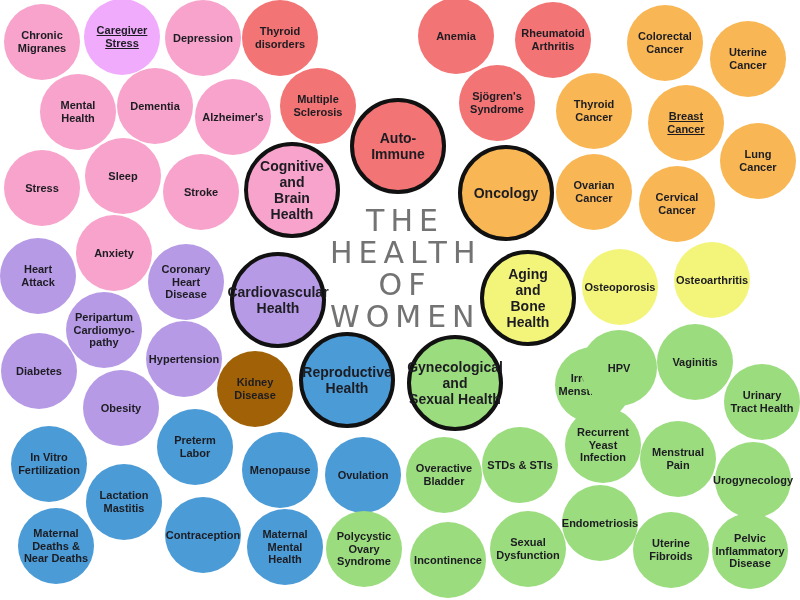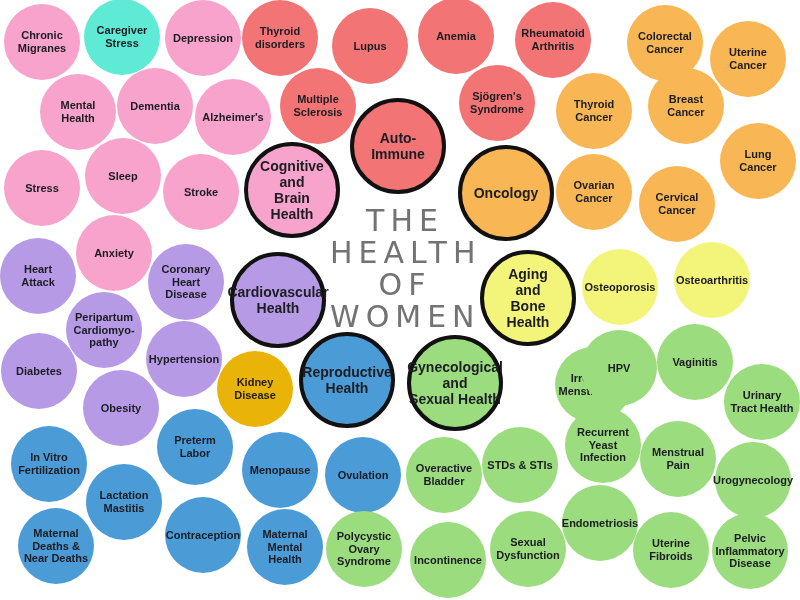--- a/index.html
+++ b/index.html
@@ -9,67 +9,66 @@
   .bubble.hub{border:4px solid #111;font-size:14px;line-height:1.15;}
   .title{position:absolute;left:330px;top:205px;width:150px;text-align:center;color:#737373;font-family:"DejaVu Sans","Liberation Sans",sans-serif;font-weight:normal;}
   .title span{display:block;font-size:30px;letter-spacing:6px;line-height:32px;}
 </style>
 </head>
 <body>
 
 <div id="canvas">
     <div class="bubble" style="left: 4px; top: 4px; width: 76px; height: 76px; background: rgb(247, 163, 203);">Chronic
 Migranes</div>
-    <div class="bubble" style="left: 84px; top: -1px; width: 76px; height: 76px; background: #5eead4;">Caregiver
+    <div class="bubble" style="left: 84px; top: -1px; width: 76px; height: 76px; background: #f0abfc; text-decoration: underline;">Caregiver
 Stress</div>
     <div class="bubble" style="left: 165px; top: 0px; width: 76px; height: 76px; background: rgb(247, 163, 203);">Depression</div>
     <div class="bubble" style="left: 40px; top: 74px; width: 76px; height: 76px; background: rgb(247, 163, 203);">Mental
 Health</div>
     <div class="bubble" style="left: 117px; top: 68px; width: 76px; height: 76px; background: rgb(247, 163, 203);">Dementia</div>
     <div class="bubble" style="left: 195px; top: 79px; width: 76px; height: 76px; background: rgb(247, 163, 203);">Alzheimer's</div>
     <div class="bubble" style="left: 4px; top: 150px; width: 76px; height: 76px; background: rgb(247, 163, 203);">Stress</div>
     <div class="bubble" style="left: 85px; top: 138px; width: 76px; height: 76px; background: rgb(247, 163, 203);">Sleep</div>
     <div class="bubble" style="left: 163px; top: 154px; width: 76px; height: 76px; background: rgb(247, 163, 203);">Stroke</div>
     <div class="bubble" style="left: 76px; top: 215px; width: 76px; height: 76px; background: rgb(247, 163, 203);">Anxiety</div>
     <div class="bubble" style="left: 242px; top: 0px; width: 76px; height: 76px; background: rgb(242, 116, 116);">Thyroid
 disorders</div>
-    <div class="bubble" style="left: 332px; top: 8px; width: 76px; height: 76px; background: rgb(242, 116, 116);">Lupus</div>
     <div class="bubble" style="left: 418px; top: -2px; width: 76px; height: 76px; background: rgb(242, 116, 116);">Anemia</div>
     <div class="bubble" style="left: 280px; top: 68px; width: 76px; height: 76px; background: rgb(242, 116, 116);">Multiple
 Sclerosis</div>
     <div class="bubble" style="left: 515px; top: 2px; width: 76px; height: 76px; background: rgb(242, 116, 116);">Rheumatoid
 Arthritis</div>
     <div class="bubble" style="left: 459px; top: 65px; width: 76px; height: 76px; background: rgb(242, 116, 116);">Sjögren's
 Syndrome</div>
     <div class="bubble" style="left: 627px; top: 5px; width: 76px; height: 76px; background: rgb(248, 183, 84);">Colorectal
 Cancer</div>
     <div class="bubble" style="left: 710px; top: 21px; width: 76px; height: 76px; background: rgb(248, 183, 84);">Uterine
 Cancer</div>
     <div class="bubble" style="left: 556px; top: 73px; width: 76px; height: 76px; background: rgb(248, 183, 84);">Thyroid
 Cancer</div>
-    <div class="bubble" style="left: 648px; top: 68px; width: 76px; height: 76px; background: rgb(248, 183, 84);">Breast
+    <div class="bubble" style="left: 648px; top: 85px; width: 76px; height: 76px; background: rgb(248, 183, 84); text-decoration: underline;">Breast
 Cancer</div>
     <div class="bubble" style="left: 720px; top: 123px; width: 76px; height: 76px; background: rgb(248, 183, 84);">Lung
 Cancer</div>
     <div class="bubble" style="left: 556px; top: 154px; width: 76px; height: 76px; background: rgb(248, 183, 84);">Ovarian
 Cancer</div>
     <div class="bubble" style="left: 639px; top: 166px; width: 76px; height: 76px; background: rgb(248, 183, 84);">Cervical
 Cancer</div>
     <div class="bubble" style="left: 582px; top: 249px; width: 76px; height: 76px; background: rgb(243, 245, 122);">Osteoporosis</div>
     <div class="bubble" style="left: 674px; top: 242px; width: 76px; height: 76px; background: rgb(243, 245, 122);">Osteoarthritis</div>
     <div class="bubble" style="left: 0px; top: 238px; width: 76px; height: 76px; background: rgb(182, 154, 230);">Heart
 Attack</div>
     <div class="bubble" style="left: 148px; top: 244px; width: 76px; height: 76px; background: rgb(182, 154, 230);">Coronary
 Heart Disease</div>
     <div class="bubble" style="left: 66px; top: 292px; width: 76px; height: 76px; background: rgb(182, 154, 230);">Peripartum
 Cardiomyo-
 pathy</div>
     <div class="bubble" style="left: 1px; top: 333px; width: 76px; height: 76px; background: rgb(182, 154, 230);">Diabetes</div>
     <div class="bubble" style="left: 146px; top: 321px; width: 76px; height: 76px; background: rgb(182, 154, 230);">Hypertension</div>
-    <div class="bubble" style="left: 217px; top: 351px; width: 76px; height: 76px; background: #eab308;">Kidney
+    <div class="bubble" style="left: 217px; top: 351px; width: 76px; height: 76px; background: #a16207;">Kidney
 Disease</div>
     <div class="bubble" style="left: 83px; top: 370px; width: 76px; height: 76px; background: rgb(182, 154, 230);">Obesity</div>
     <div class="bubble" style="left: 11px; top: 426px; width: 76px; height: 76px; background: rgb(75, 155, 214);">In Vitro
 Fertilization</div>
     <div class="bubble" style="left: 157px; top: 409px; width: 76px; height: 76px; background: rgb(75, 155, 214);">Preterm
 Labor</div>
     <div class="bubble" style="left: 242px; top: 432px; width: 76px; height: 76px; background: rgb(75, 155, 214);">Menopause</div>
     <div class="bubble" style="left: 325px; top: 437px; width: 76px; height: 76px; background: rgb(75, 155, 214);">Ovulation</div>
     <div class="bubble" style="left: 86px; top: 464px; width: 76px; height: 76px; background: rgb(75, 155, 214);">Lactation
 Mastitis</div>

